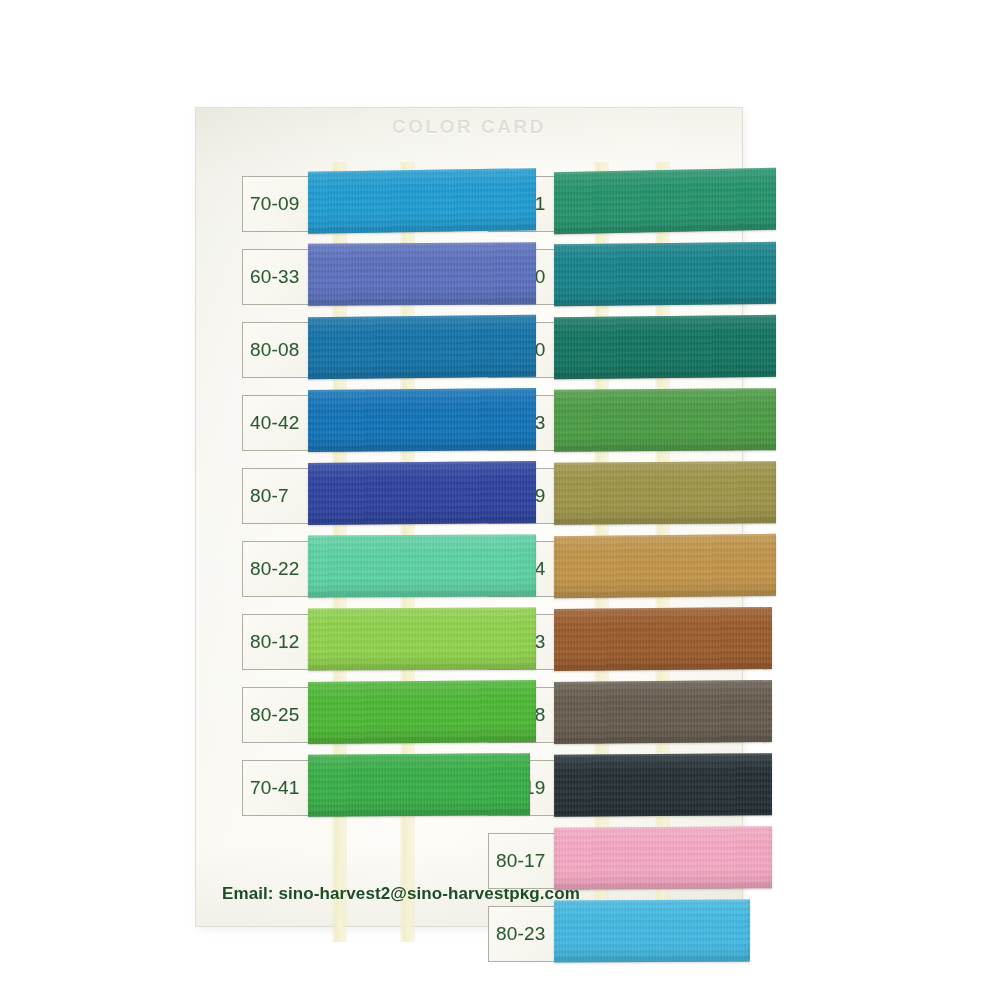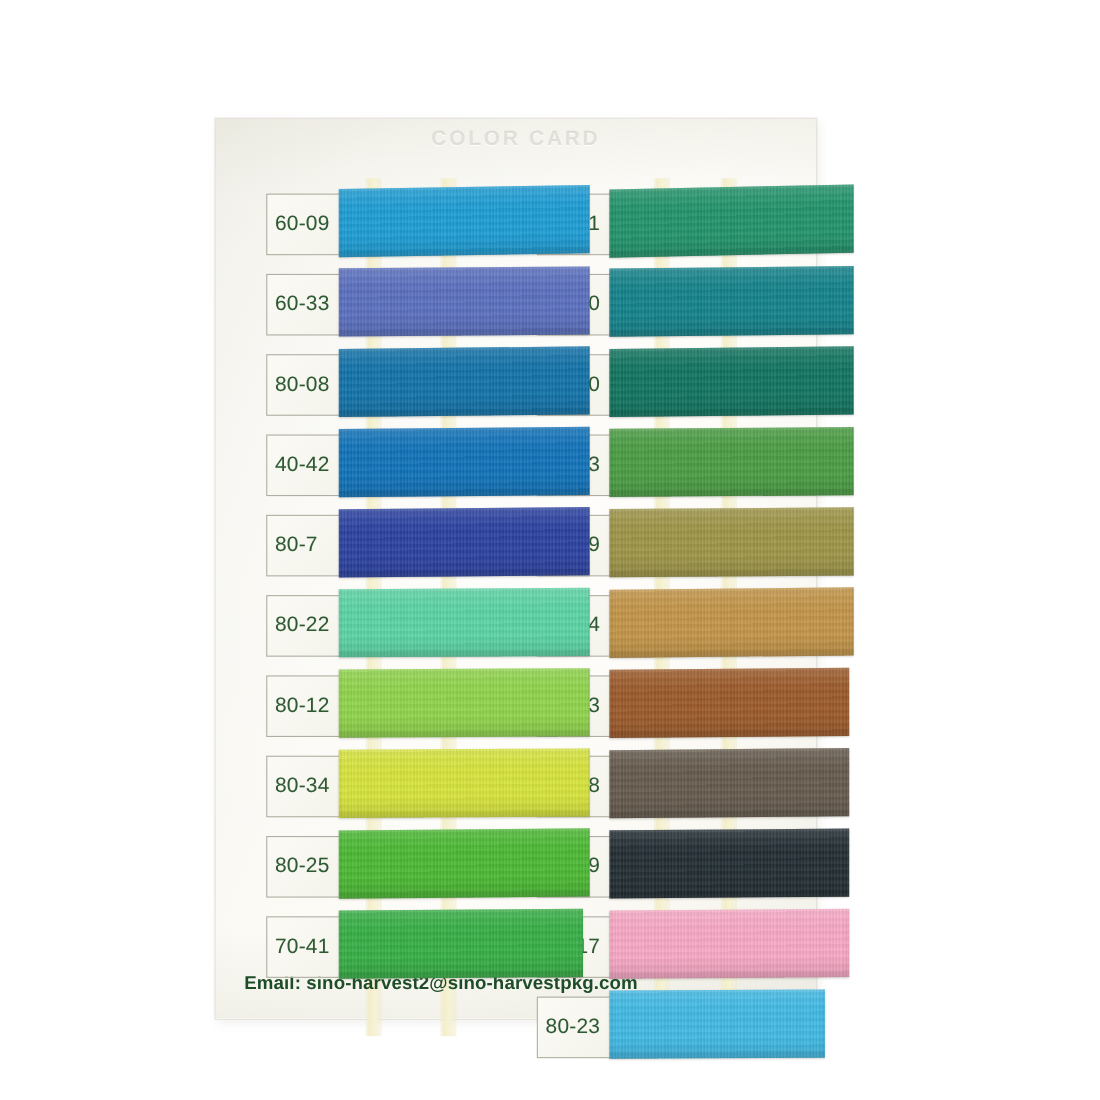--- a/index.html
+++ b/index.html
@@ -191,21 +191,21 @@
 
     <div class="tape" id="tape-l1"></div>
     <div class="tape" id="tape-l2"></div>
     <div class="tape" id="tape-r1"></div>
     <div class="tape" id="tape-r2"></div>
 
     <div class="column" id="column-left">
         <div class="swatch-row">
           <div class="swatch" style="background: rgb(29, 156, 211); width: 228px; left: 66px; transform: skewY(-0.9deg);"></div>
           <div class="label-box">
-            <span class="label-text">60-09</span>
+            <span class="label-text">70-09</span>
           </div>
         </div>
         <div class="swatch-row">
           <div class="swatch" style="background: rgb(90, 111, 190); width: 228px; left: 66px; transform: skewY(-0.4deg);"></div>
           <div class="label-box">
             <span class="label-text">60-33</span>
           </div>
         </div>
         <div class="swatch-row">
           <div class="swatch" style="background: rgb(18, 114, 168); width: 228px; left: 66px; transform: skewY(-0.6deg);"></div>
@@ -228,26 +228,20 @@
         <div class="swatch-row">
           <div class="swatch" style="background: rgb(91, 211, 164); width: 228px; left: 66px; transform: skewY(-0.3deg);"></div>
           <div class="label-box">
             <span class="label-text">80-22</span>
           </div>
         </div>
         <div class="swatch-row">
           <div class="swatch" style="background: rgb(143, 211, 75); width: 228px; left: 66px; transform: skewY(-0.3deg);"></div>
           <div class="label-box">
             <span class="label-text">80-12</span>
-          </div>
-        </div>
-        <div class="swatch-row">
-          <div class="swatch" style="background: rgb(214, 227, 60); width: 228px; left: 66px; transform: skewY(-0.3deg);"></div>
-          <div class="label-box">
-            <span class="label-text">80-34</span>
           </div>
         </div>
         <div class="swatch-row">
           <div class="swatch" style="background: rgb(75, 184, 51); width: 228px; left: 66px; transform: skewY(-0.5deg);"></div>
           <div class="label-box">
             <span class="label-text">80-25</span>
           </div>
         </div>
         <div class="swatch-row">
           <div class="swatch" style="background: rgb(54, 174, 69); width: 222px; left: 66px; transform: skewY(-0.4deg);"></div>

